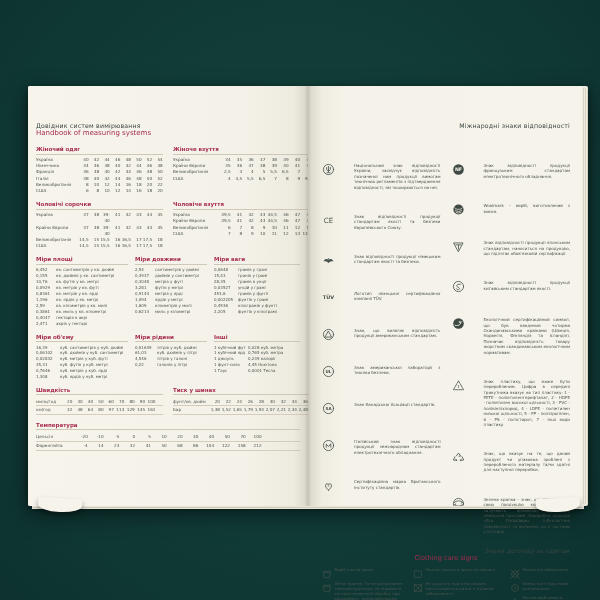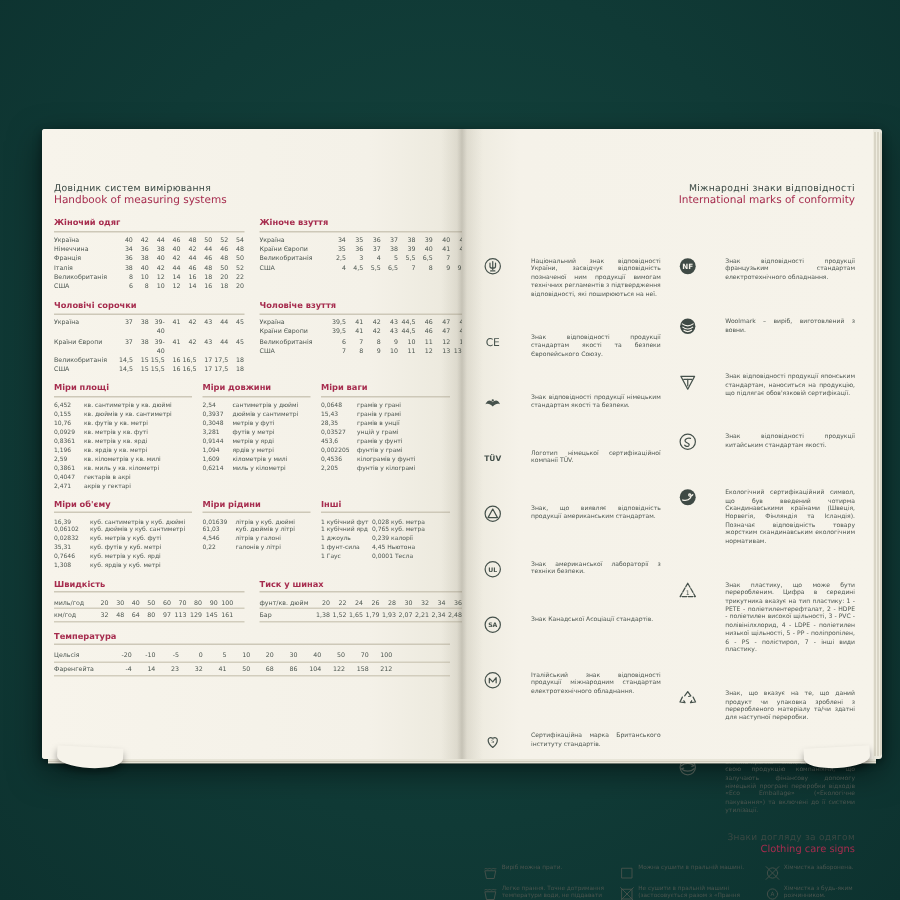--- a/index.html
+++ b/index.html
@@ -72,21 +72,21 @@
   .rp{position:absolute;left:14px;top:36px;width:248px;}
   .rp-head{text-align:right;margin-bottom:10px;}
   .marks{display:flex;gap:11px;}
   .mcol{flex:1;min-width:0;}
   .mark{display:flex;gap:19px;margin-bottom:5px;margin-top:24px;}
   .micon{flex:0 0 13px;width:13px;height:13px;}
   .micon svg{width:13px;height:13px;display:block;}
   .mtext{font-size:4.05px;line-height:1.33;color:#4b554f;text-align:justify;}
   .care-head{text-align:right;margin:8px 0 6px 0;}
   .care-head .t-uk{font-size:6px;}
-  .care-head .t-en{font-size:6.6px;}
+  .care-head .t-en{font-size:6.6px;text-align:center;}
   .care{display:flex;gap:5px;}
   .cc1{flex:0 0 86px;} .cc2{flex:0 0 92px;} .cc3{flex:1;min-width:0;}
   .citem{display:flex;gap:2.5px;margin-bottom:3.4px;align-items:flex-start;}
   .cicon{flex:0 0 10px;width:10px;height:10px;margin-top:.5px;}
   .cicon svg{width:10px;height:10px;display:block;}
   .ctext{font-size:3.85px;line-height:1.26;color:#4b554f;}
 </style>
 </head>
 <body>
 
@@ -624,21 +624,20 @@
               <span class="nc">212</span>
             </div>
           </div>
       </div>
     </div>
 
     <div class="page page-right">
       <div class="rp">
         <div class="rp-head">
           <div class="t-uk">Міжнародні знаки відповідності</div>
-          <div class="t-en">International marks of conformity</div>
         </div>
         <div class="marks">
           <div class="mcol">
               <div class="mark">
                 <span class="micon">
                   <svg viewBox="0 0 12 12" xmlns="http://www.w3.org/2000/svg">
                     <circle cx="6" cy="6" r="4.7" stroke="#46524c" stroke-width="0.75" fill="none" stroke-linecap="round" stroke-linejoin="round"></circle>
                     <path d="M6,3.1 V8 M4.3,4.1 V6.1 C4.3,7.5 7.7,7.5 7.7,6.1 V4.1 M4.7,8.9 H7.3" stroke="#46524c" stroke-width="0.75" fill="none" stroke-linecap="round" stroke-linejoin="round"></path>
                   </svg>
                 </span>

